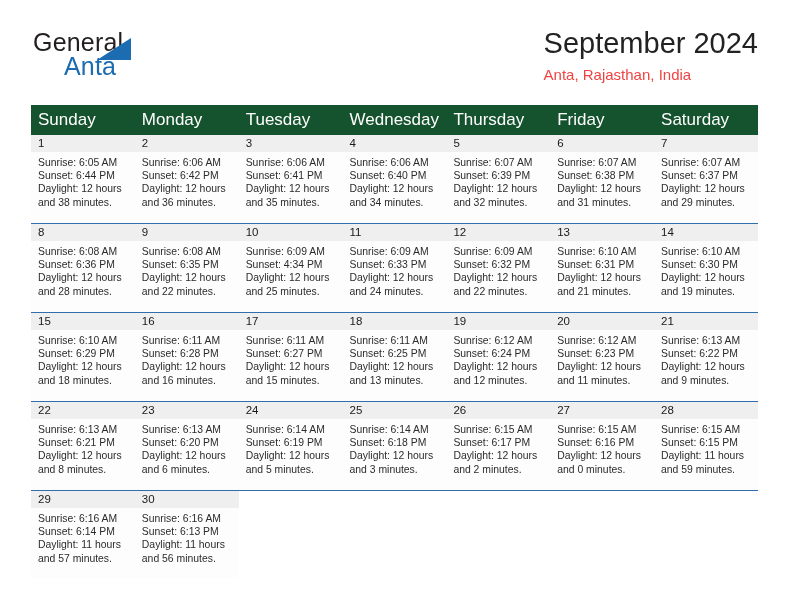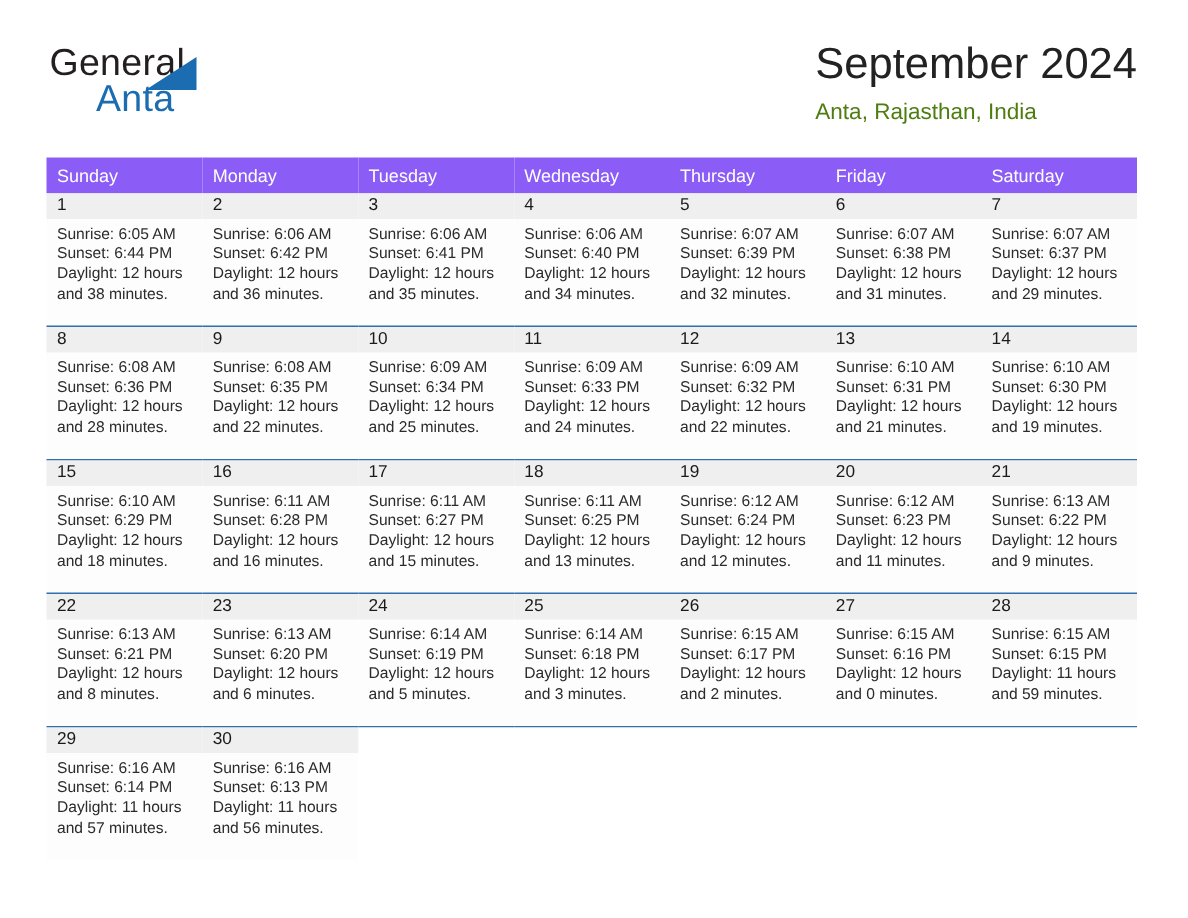--- a/index.html
+++ b/index.html
@@ -77,40 +77,40 @@
   .cal-title {
     font-size: 29px;
     color: #222222;
     line-height: 34px;
     white-space: nowrap;
     font-family: "Liberation Sans", sans-serif;
   }
   .cal-subtitle {
     margin-top: 6px;
     font-size: 15px;
-    color: #4d7c0f;
+    color: #ef4444;
     line-height: 18px;
     white-space: nowrap;
     font-family: "Liberation Sans", sans-serif;
   }
 
   
   .calendar {
     position: absolute;
     left: 31px;
     top: 105px;
     width: 727px;
     border-collapse: collapse;
     table-layout: fixed;
   }
 
   .calendar th {
-    background: #8b5cf6;
+    background: #14532d;
     color: #ffffff;
-    font-size: 12px;
+    font-size: 17px;
     font-weight: normal;
     text-align: left;
     padding: 5px 0 5px 7px;
     height: 18px;
     box-sizing: border-box;
     font-family: "Liberation Sans", sans-serif;
   }
 
   .calendar td {
     width: 103.85px;
@@ -287,21 +287,21 @@
                 <div>Daylight: 12 hours</div>
                 <div>and 22 minutes.</div>
               </div>
             </div>
           </td>
           <td>
             <div class="cell">
               <div class="daynum-band">10</div>
               <div class="details">
                 <div>Sunrise: 6:09 AM</div>
-                <div>Sunset: 6:34 PM</div>
+                <div>Sunset: 4:34 PM</div>
                 <div>Daylight: 12 hours</div>
                 <div>and 25 minutes.</div>
               </div>
             </div>
           </td>
           <td>
             <div class="cell">
               <div class="daynum-band">11</div>
               <div class="details">
                 <div>Sunrise: 6:09 AM</div>

